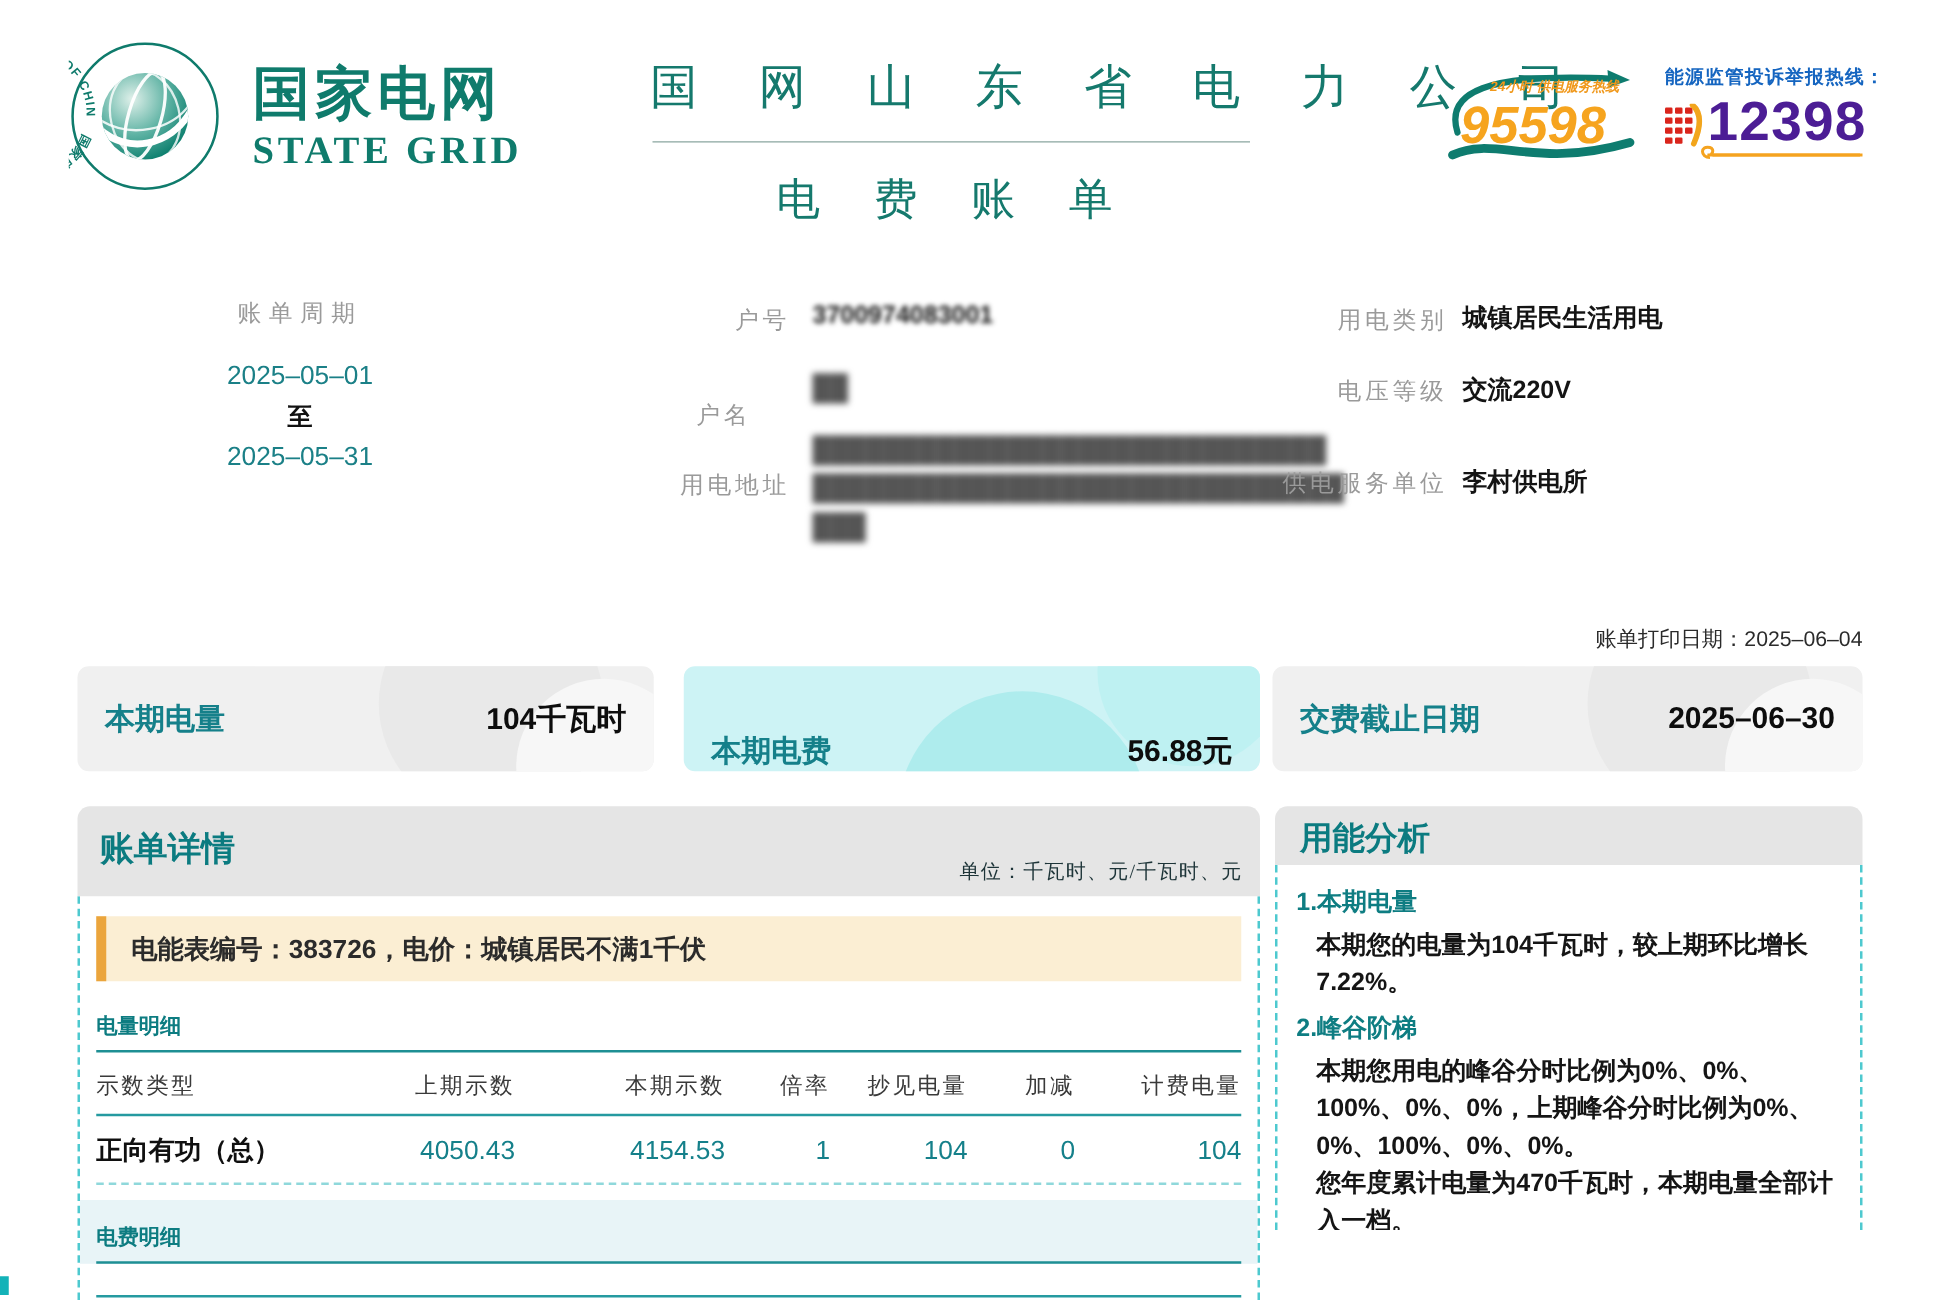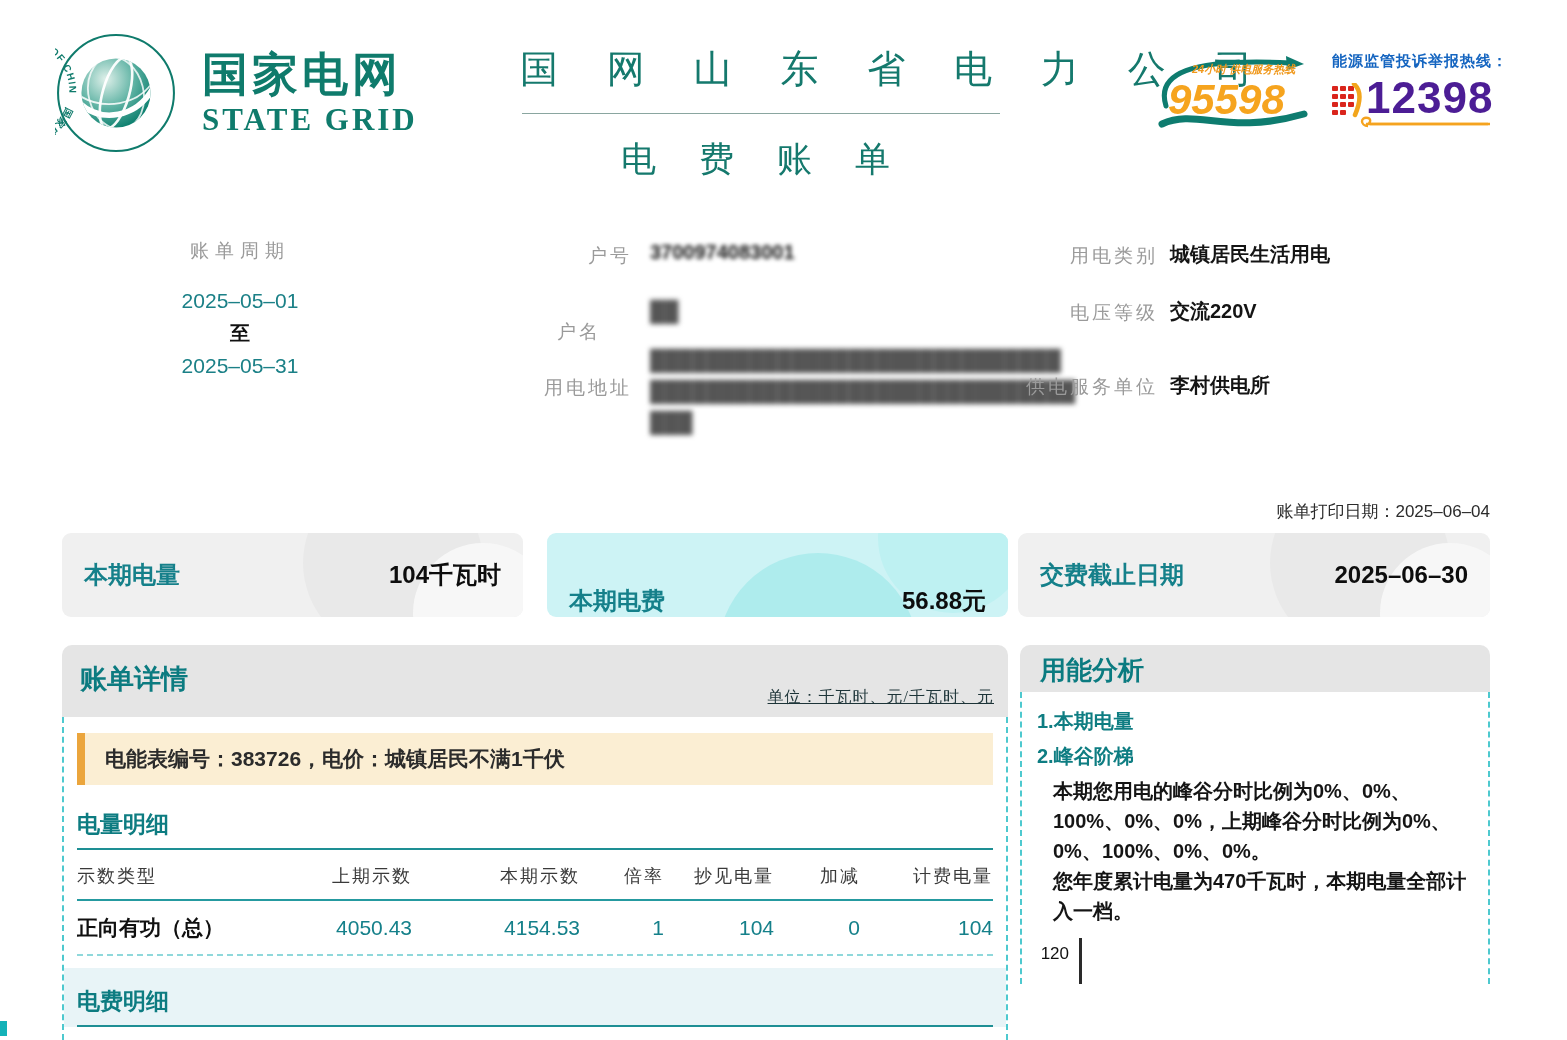--- a/index.html
+++ b/index.html
@@ -1,19 +1,19 @@
 <!DOCTYPE html>
 <html lang="zh"><head>
 <meta charset="utf-8">
 <title>电费账单</title>
 <style>
   * { margin:0; padding:0; box-sizing:border-box; }
   html,body { background:#fff; }
   body { font-family:"Liberation Sans","DejaVu Sans",sans-serif; color:#1a1a1a; }
-  .serif { font-family:"Liberation Serif","DejaVu Serif",serif;text-decoration:underline; }
+  .serif { font-family:"Liberation Serif","DejaVu Serif",serif; }
   #page { position:relative; width:1567px; height:1040px; background:#fff; overflow:hidden; }
 
   
   .emblem { position:absolute; left:55px; top:32px; width:122px; height:122px; }
   .logotype { position:absolute; left:202px; top:50px; color:#0f7b6c; }
   .logotype .cn { font-size:46px; font-weight:bold; letter-spacing:4px; line-height:1.05; }
   .logotype .en { font-family:"Liberation Serif","DejaVu Serif",serif; font-size:31px; font-weight:bold; letter-spacing:3px; margin-top:4px; }
 
   .title-block { position:absolute; left:520px; top:44px; width:482px; text-align:center; color:#15796d; font-family:Liberation Mono, monospace; }
   .title-block .company { font-size:38px; letter-spacing:13px; white-space:nowrap; }
@@ -59,21 +59,21 @@
   .panel-body { border-left:2.5px dashed #4ec9cf; border-right:2.5px dashed #4ec9cf; background:#fff; }
 
   .bill-panel { position:absolute; left:62px; top:645px; width:946px; height:395px; }
   .bill-panel .panel-header { height:72px; }
   .bill-panel .panel-title { position:absolute; left:18px; top:16px; font-size:27px; }
   .bill-panel .unit-note { position:absolute; right:14px; bottom:9px; font-size:16px; color:#1d3438; letter-spacing:1px; }
   .bill-panel .panel-body { height:323px; padding:0 13px; overflow:hidden; }
 
   .meter-strip { margin-top:16px; background:#fbeed3; border-left:8px solid #eba53c; height:52px; display:flex; align-items:center; padding-left:20px; font-size:21px; font-weight:bold; color:#2b2b2b; }
 
-  .sec-title { margin-top:24px; font-size:23px; font-weight:bold; color:#0d7c81; padding-bottom:8px; border-bottom:2px solid #1e8f94; }
+  .sec-title { margin-top:24px; font-size:17px; font-weight:bold; color:#0d7c81; padding-bottom:8px; border-bottom:2px solid #1e8f94; }
   .fee-band { margin:12px -13px 0; background:#e8f4f7; padding:18px 13px 0; }
   .fee-band .sec-title { margin-top:0; }
 
   .trow { display:flex; align-items:baseline; }
   .thead { font-family:"Liberation Serif","DejaVu Serif",serif; font-size:18px; color:#3a3a3a; letter-spacing:2px; padding:14px 0 11px; border-bottom:2px solid #259aa0; }
   .tdata { padding:13px 0 12px; border-bottom:2px dashed #8fd8db; font-size:21px; }
   .tdata .name { font-weight:bold; color:#101010; }
   .tdata .num { color:#15808a; }
   .e0{width:180px;text-align:left;} .e1{width:155px;text-align:right;} .e2{width:168px;text-align:right;}
   .e3{width:84px;text-align:right;} .e4{width:110px;text-align:right;} .e5{width:86px;text-align:right;} .e6{flex:1;text-align:right;}
@@ -260,20 +260,21 @@
     </div>
   </div>
 
   <div class="ana-panel">
     <div class="panel-header">
       <div class="panel-title">用能分析</div>
     </div>
     <div class="panel-body">
 
       <div class="ana-h">1.本期电量</div>
+      <div class="ana-p">本期您的电量为104千瓦时，较上期环比增长7.22%。</div>
 
       <div class="ana-h">2.峰谷阶梯</div>
       <div class="ana-p">本期您用电的峰谷分时比例为0%、0%、100%、0%、0%，上期峰谷分时比例为0%、0%、100%、0%、0%。
 您年度累计电量为470千瓦时，本期电量全部计入一档。</div>
 
       <div class="chart">
         <span class="ytick" style="top:10px;">120</span>
 
         <div class="yaxis"></div>
 

